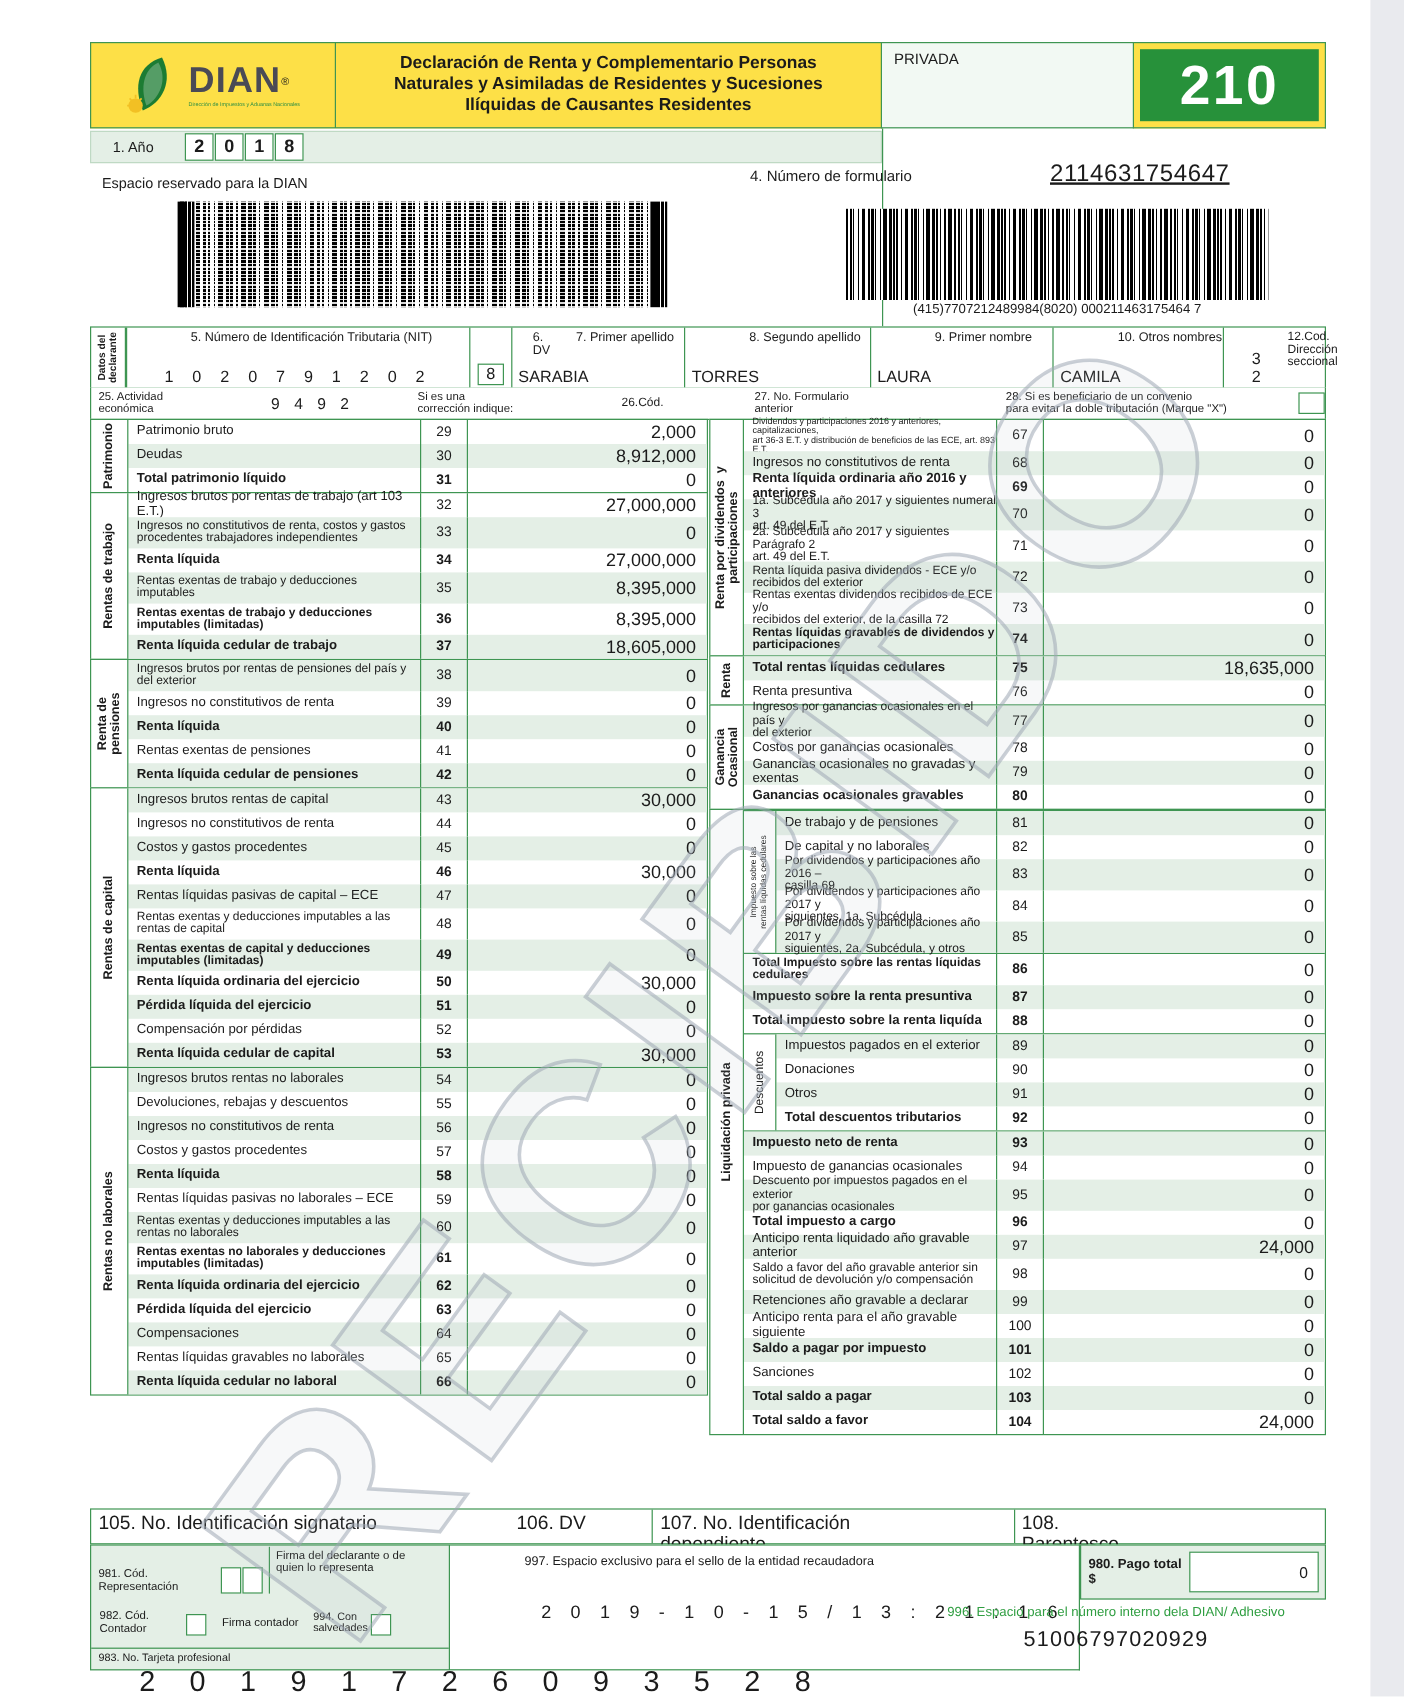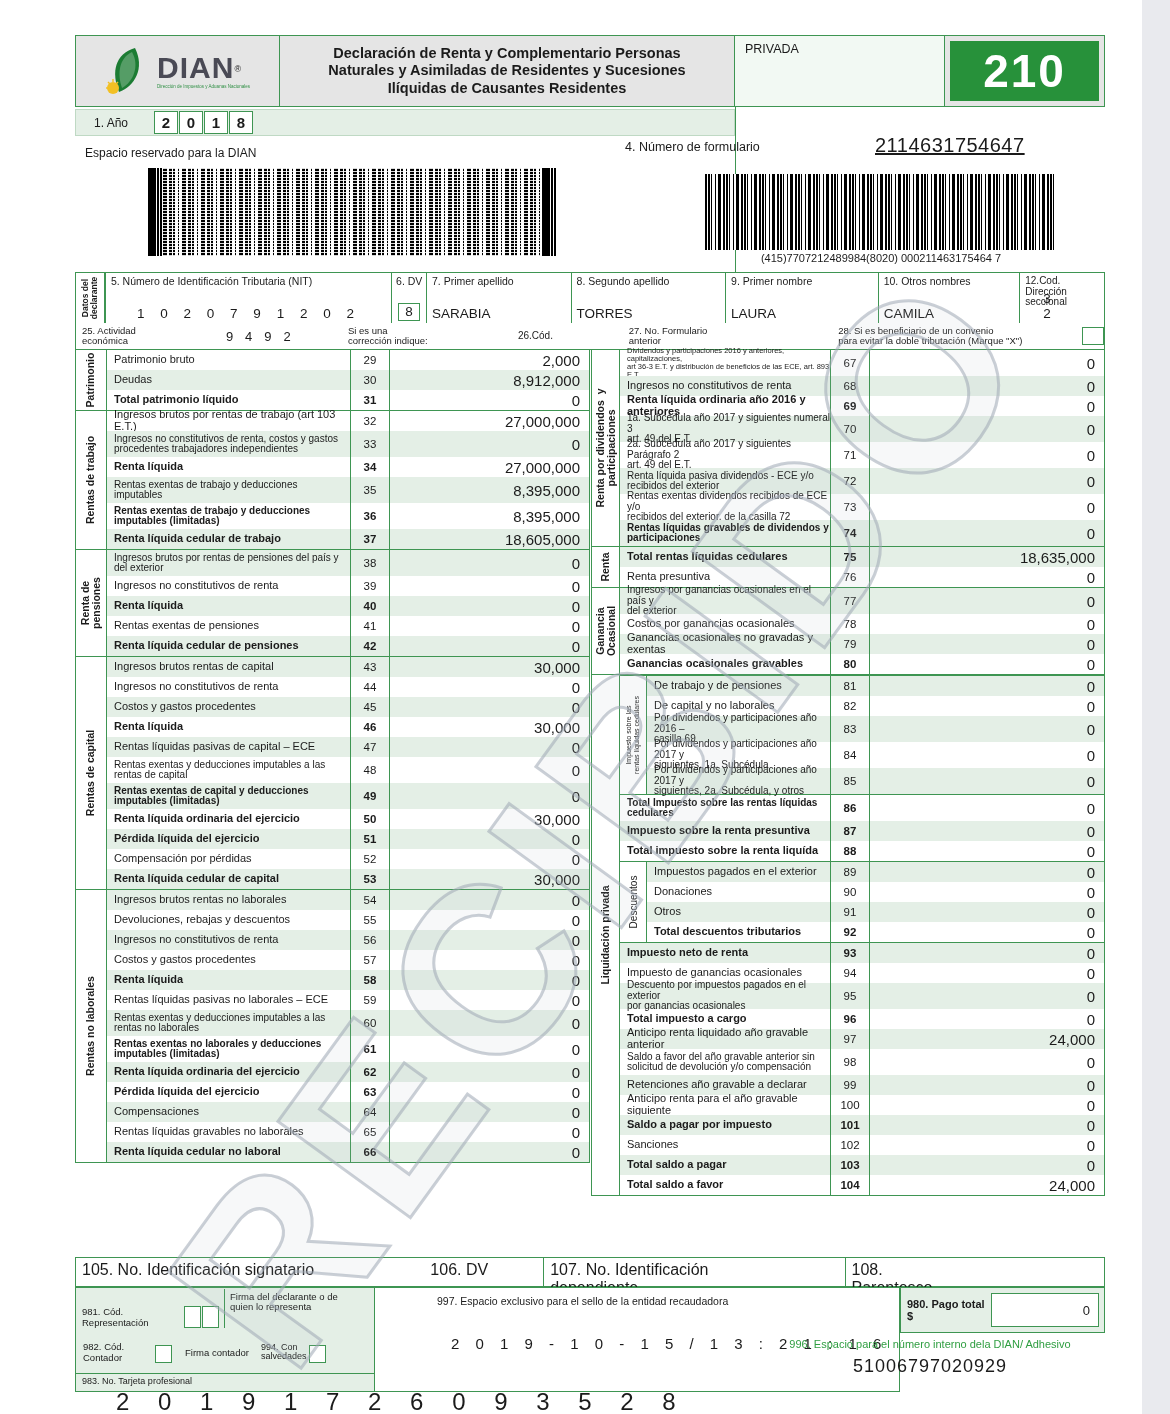--- a/index.html
+++ b/index.html
@@ -2,21 +2,21 @@
 <html><head>
 <meta charset="utf-8">
 <style>
   html,body{margin:0;padding:0;background:#fff;}
   .page{position:relative;width:1170px;height:1414px;background:#ffffff;overflow:hidden;
         font-family:"Liberation Sans","DejaVu Sans",sans-serif;color:#1b1b1b;}
   .gray-edge{position:absolute;right:0;top:0;width:28px;height:1414px;background:#e9eaee;}
   .abs{position:absolute;}
   
   .hdr{left:75px;top:35px;width:1030px;height:72px;display:flex;}
-  .hdr > div{box-sizing:border-box;border:1.5px solid #3e9552;background:#e5e5e5;}
+  .hdr > div{box-sizing:border-box;border:1.5px solid #3e9552;background:#fde047;}
   .logo-box{width:205px;display:flex;align-items:center;justify-content:center;gap:6px;}
   .logo-text{display:flex;flex-direction:column;line-height:1;}
   .logo-name{font-size:30px;font-weight:bold;color:#4a4a55;letter-spacing:1px;}
   .logo-reg{font-size:9px;vertical-align:super;}
   .logo-tag{font-size:4.5px;color:#2f8f44;margin-top:2px;}
   .title-box{flex:1;border-left:none!important;display:flex;flex-direction:column;justify-content:center;
              text-align:center;font-weight:bold;font-size:14.5px;line-height:1.18;}
   .privada-box{width:210px;border-left:none!important;background:#f2f9f3!important;
                font-size:12.5px;padding:6px 0 0 10px;}
   .code210-box{width:160px;border-left:none!important;padding:5px;}
@@ -43,21 +43,21 @@
     background:repeating-linear-gradient(90deg,#000 0 2px,#fff 2px 3px,#000 3px 5px,#fff 5px 6px,#000 6px 7px,#fff 7px 10px,#000 10px 11px,#fff 11px 13px,#000 13px 16px,#fff 16px 18px);}
   .bar1d-cap{left:705px;top:252px;width:352px;text-align:center;font-size:11px;}
   
   .decl{left:75px;top:272px;width:1030px;height:52px;display:flex;border:1px solid #3e9552;box-sizing:border-box;background:#fff;}
   .decl-group{width:28px;border-right:1px solid #3e9552;position:relative;overflow:hidden;}
   .vlab{position:absolute;top:50%;left:50%;transform:translate(-50%,-50%) rotate(-90deg);
         white-space:pre;text-align:center;font-weight:bold;}
   .decl-group .vlab{font-size:8.5px;line-height:1.1;}
   .dcell{border-left:1px solid #3e9552;box-sizing:border-box;position:relative;}
   .dcell:first-of-type{border-left:none;}
-  .dlbl{font-size:10.5px;padding:3px 0 0 5px;line-height:1.05;white-space:pre-line;}
+  .dlbl{font-size:10.5px;padding:3px 0 0 5px;line-height:1.05;white-space:pre-line;margin-left:48px;}
   .dval{position:absolute;bottom:2px;left:0;right:0;font-size:13.5px;padding-left:5px;}
   .dval.center{text-align:center;padding-left:0;}
   .nit-digits{letter-spacing:6px;text-align:center;padding-left:0;}
   .dv-box{display:inline-block;border:1px solid #3e9552;padding:0 6px 1px 6px;}
   .dir-val{letter-spacing:30px;text-align:center;padding-left:0;}
   
   .act{left:75px;top:323px;width:1030px;height:27px;display:flex;align-items:center;
        border:1px solid #3e9552;border-top:none;box-sizing:border-box;background:#fff;gap:12px;}
   .albl{font-size:9.5px;line-height:1.05;white-space:pre-line;}
   .acode{font-size:13px;letter-spacing:12px;font-weight:500;}

